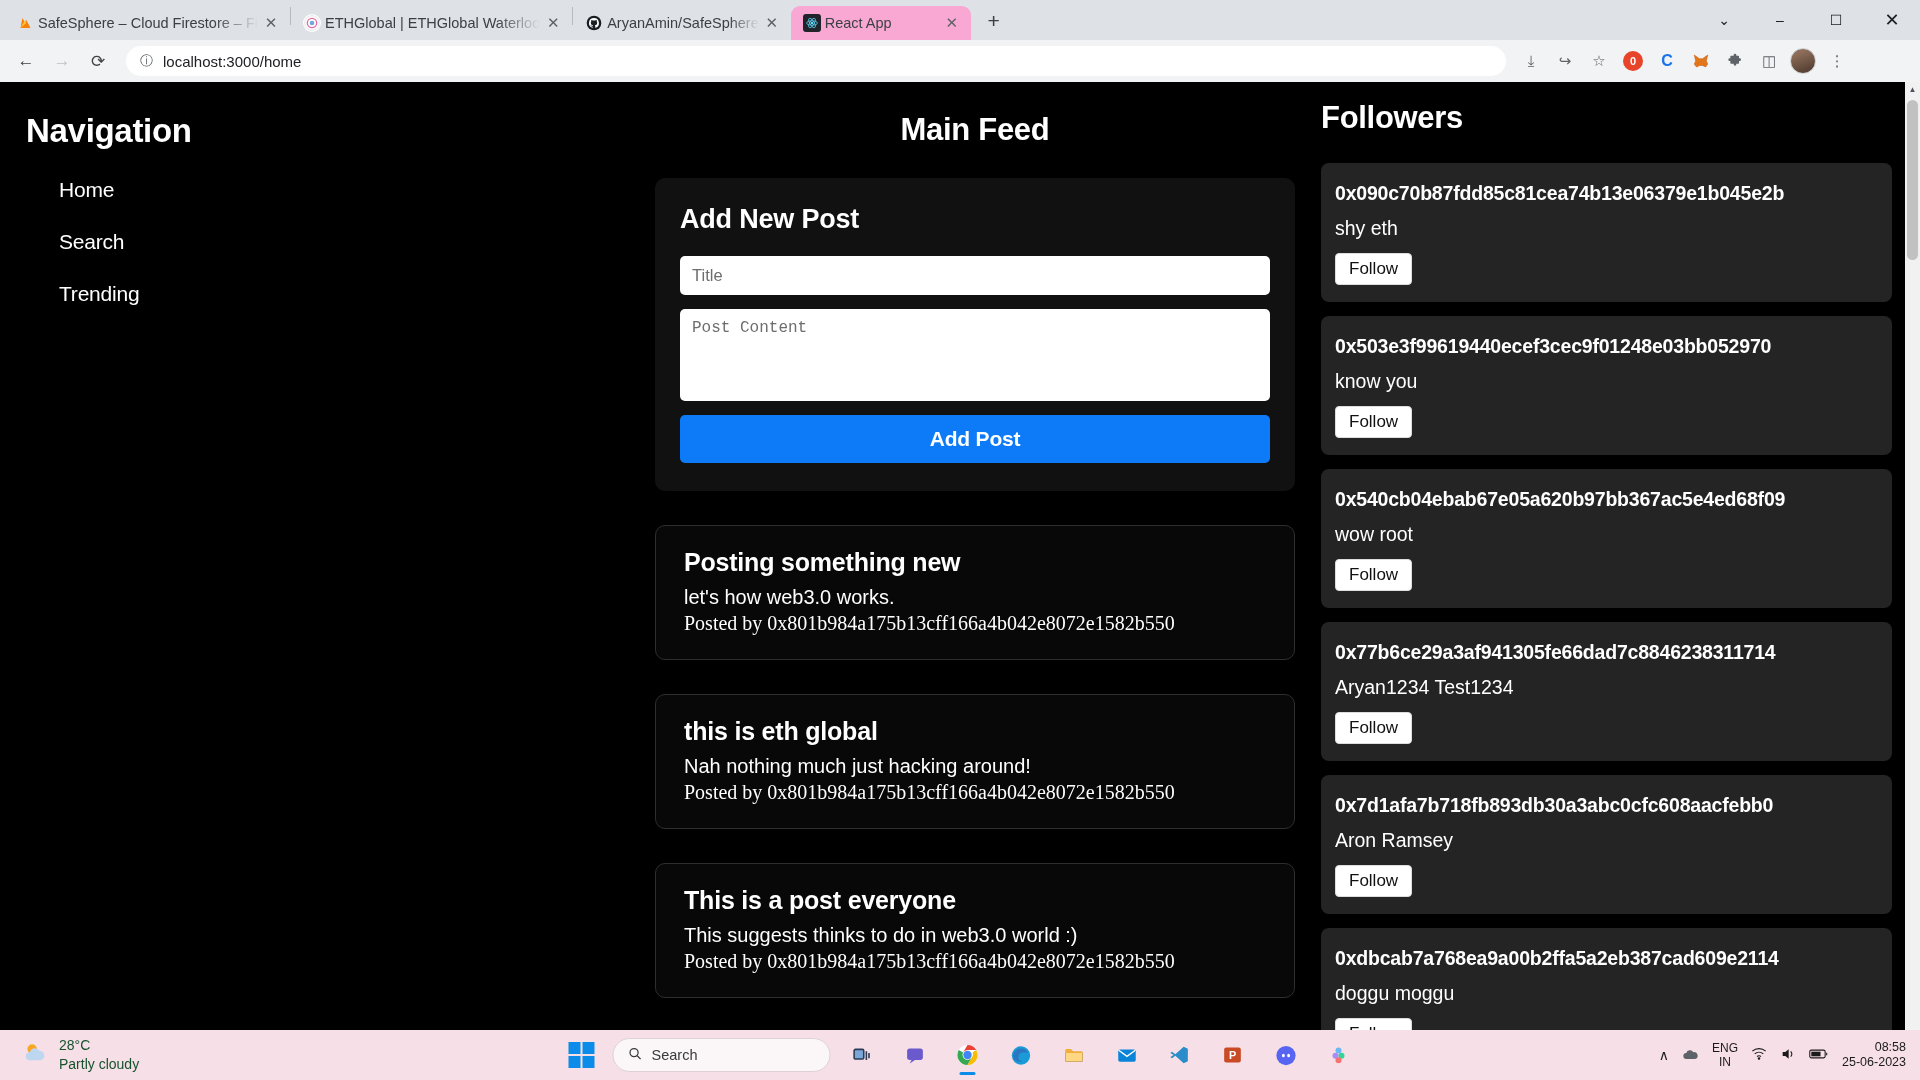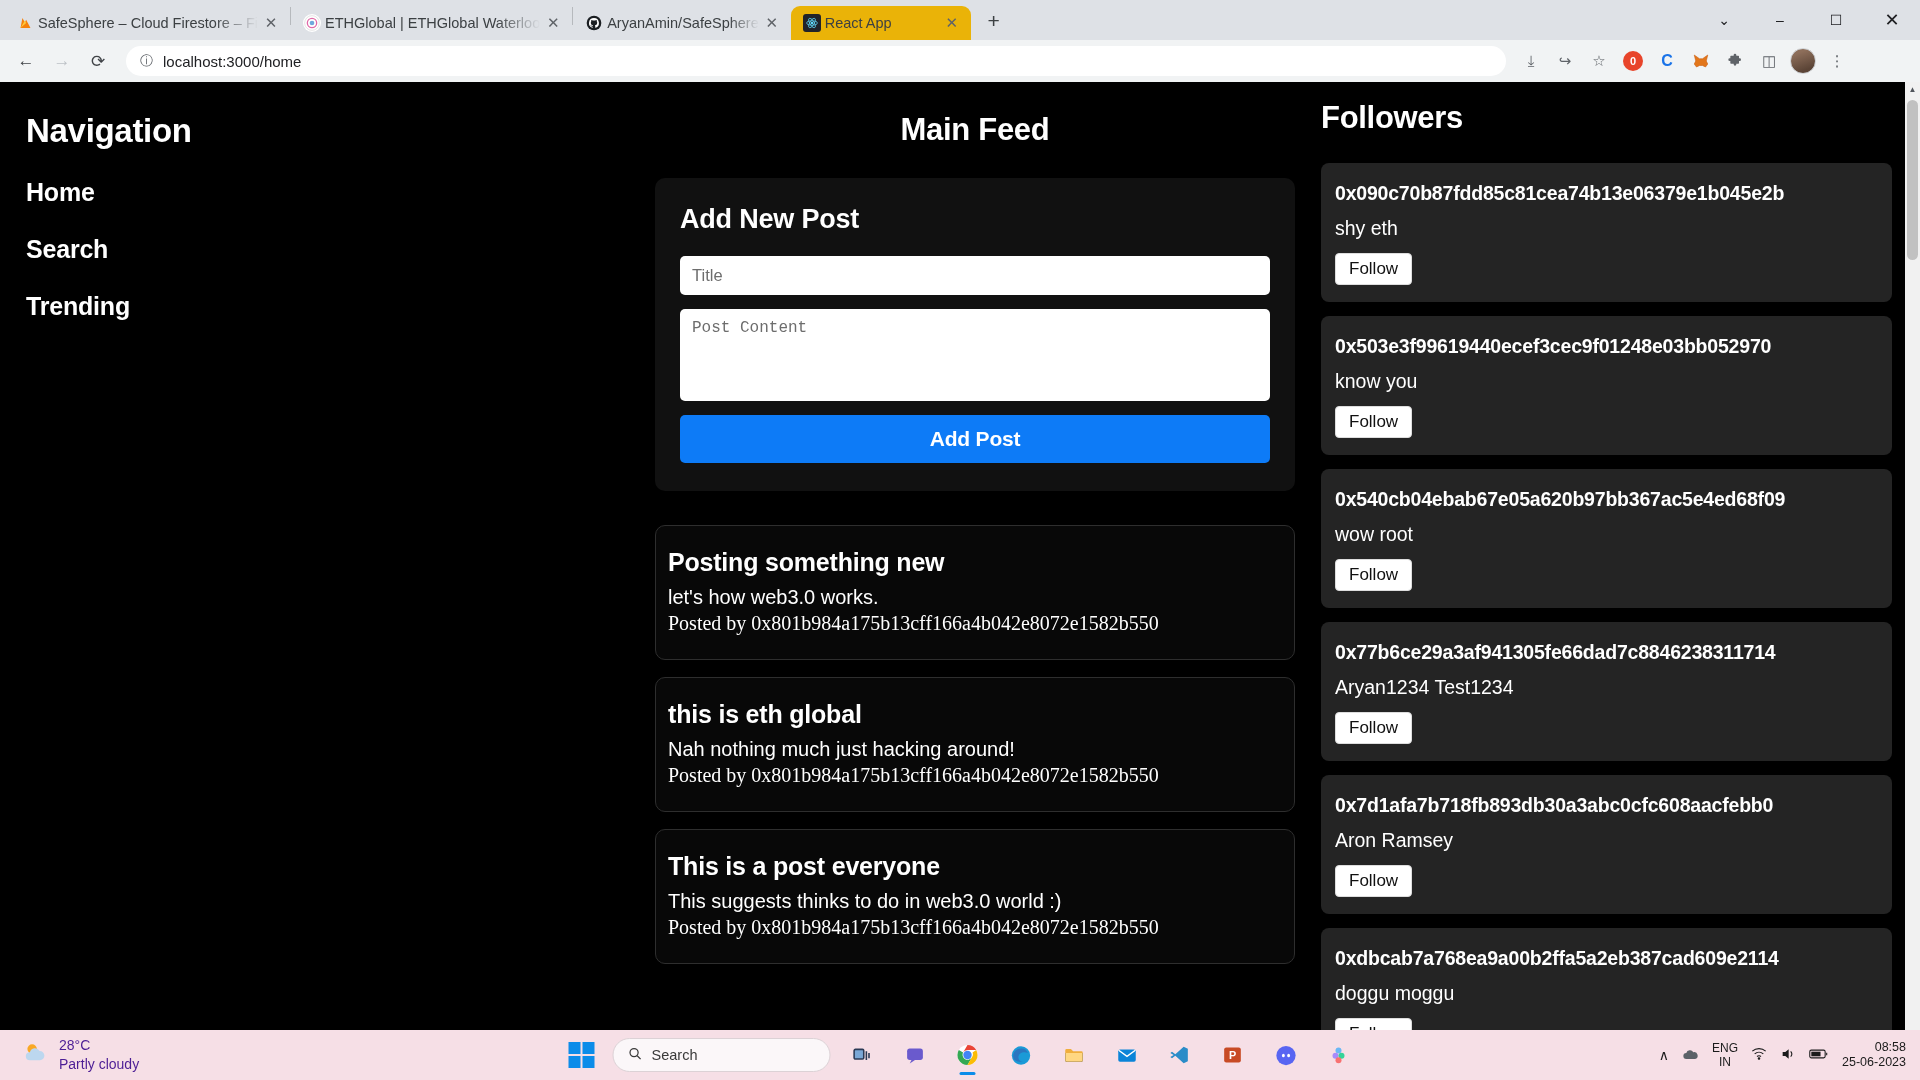--- a/index.html
+++ b/index.html
@@ -30,21 +30,21 @@
     gap: 4px;
     padding: 0 10px 0 12px;
     border-radius: 9px 9px 0 0;
     font-size: 14.5px;
     color: #3c4043;
     max-width: 300px;
     min-width: 180px;
     position: relative;
   }
   .tab.inactive { background: transparent; }
-  .tab.active { background: #eab308; }
+  .tab.active { background: #f9a8d4; }
   .tab-sep {
     width: 1px; height: 18px; background: #b6b9bd;
     align-self: center; margin-bottom: 8px;
   }
   .tab-favicon {
     width: 18px; height: 18px; flex: 0 0 18px;
     border-radius: 3px;
     display: flex; align-items: center; justify-content: center;
     font-size: 12px; line-height: 1;
     overflow: hidden;
@@ -149,23 +149,24 @@
   
   .sidebar {
     width: 655px; flex: 0 0 655px;
     padding: 18px 0 0 26px;
   }
   .sidebar h2 {
     font-size: 33px; font-weight: bold; letter-spacing: -0.3px;
     margin-bottom: 28px;
   }
   .nav-item {
-    font-size: 25px; font-weight: bold;
+    font-size: 21px; font-weight: normal;
     margin-bottom: 28px;
     letter-spacing: -0.2px;
+    margin-left: 33px;
   }
 
   
   .feed {
     width: 640px; flex: 0 0 640px;
     padding-top: 18px;
   }
   .feed h2 {
     font-size: 31px; font-weight: bold;
     text-align: center;
@@ -209,22 +210,22 @@
     border-radius: 5px;
     padding: 12px 0;
     font-size: 21px;
     font-weight: bold;
     letter-spacing: -0.2px;
   }
   .post {
     background: #080808;
     border: 1px solid #2e2e2e;
     border-radius: 10px;
-    padding: 22px 12px 24px;
-    margin-bottom: 17px;
+    padding: 22px 28px 24px;
+    margin-bottom: 34px;
   }
   .post-title {
     font-size: 25px; font-weight: bold;
     margin-bottom: 9px;
     letter-spacing: -0.2px;
   }
   .post-body { font-size: 20px; margin-bottom: 3px; }
   .post-meta { font-size: 20px; font-family: Liberation Serif, serif; }
 
   
@@ -283,21 +284,21 @@
     height: 50px; flex: 0 0 50px;
     background: #f6dfe6;
     display: flex; align-items: center;
     position: relative;
   }
   .weather {
     display: flex; align-items: center; gap: 10px;
     padding-left: 22px; width: 260px;
   }
   .weather-ico { font-size: 25px; line-height: 1; }
-  .weather-txt { font-size: 14px; color: #4c1d95; line-height: 1.35; }
+  .weather-txt { font-size: 14px; color: #14532d; line-height: 1.35; }
   .tb-center {
     position: absolute; left: 50%; transform: translateX(-50%);
     display: flex; align-items: center; gap: 9px;
   }
   .win-logo {
     width: 26px; height: 26px;
     display: grid; grid-template-columns: 1fr 1fr; grid-template-rows: 1fr 1fr;
     gap: 2.5px;
   }
   .win-logo i { background: #0c8ce9; display: block; }

